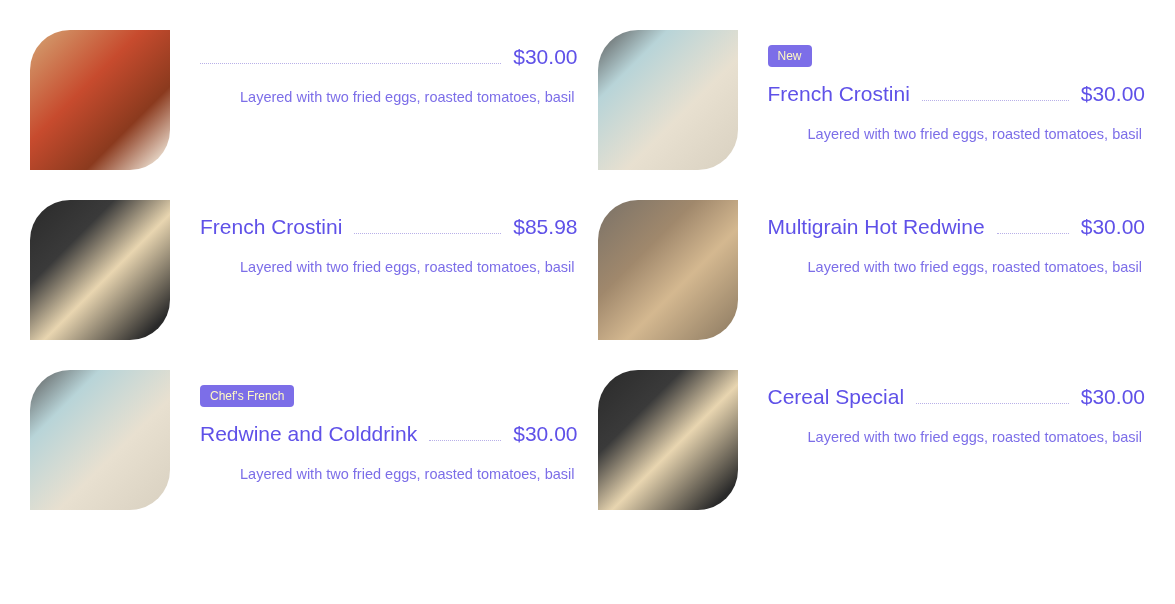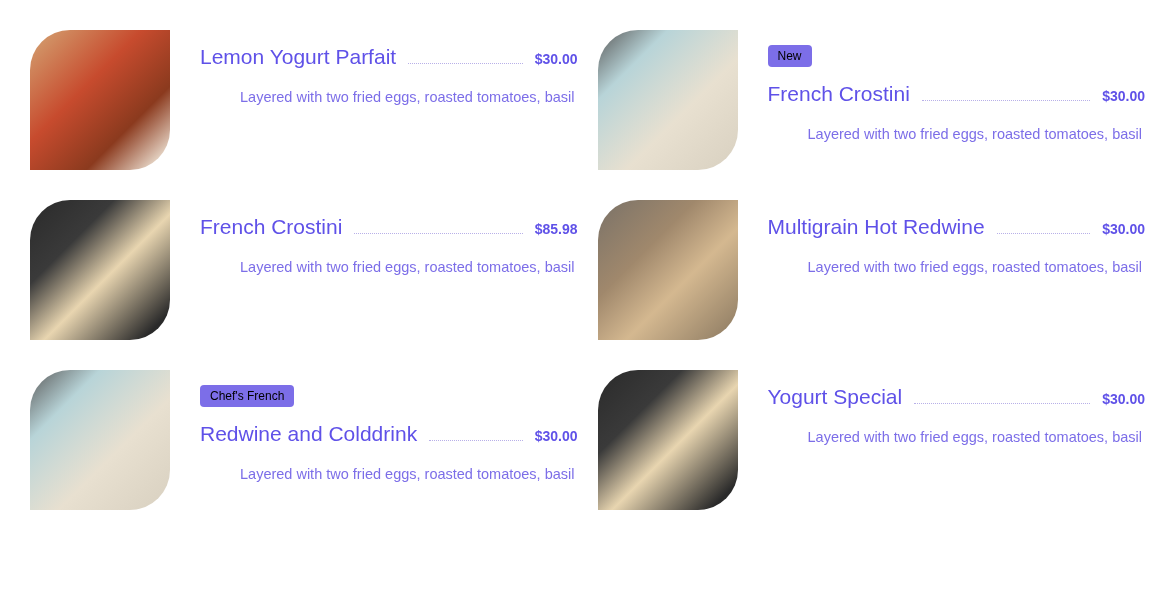--- a/index.html
+++ b/index.html
@@ -36,21 +36,21 @@
     .food-image.noodle { background: linear-gradient(135deg, #2a2a2a 0%, #3a3a3a 30%, #e8d5b0 55%, #2a2a2a 90%); }
     .food-image.dumplings { background: linear-gradient(135deg, #5a5a5a 0%, #b8d4d8 25%, #e8e0d0 60%, #d8d0c0 100%); }
     .food-image.gyoza { background: linear-gradient(135deg, #7a7268 0%, #a0886c 35%, #d4b890 60%, #8a7860 100%); }
     .item-content {
       flex: 1;
       padding-top: 15px;
     }
     .badge {
       display: inline-block;
       background: #7c6ee8;
-      color: #000000;
+      color: #fef9c3;
       font-size: 12px;
       padding: 4px 10px;
       border-radius: 4px;
       margin-bottom: 15px;
     }
     .title-row {
       display: flex;
       justify-content: space-between;
       align-items: baseline;
       gap: 12px;
@@ -63,41 +63,40 @@
       white-space: nowrap;
     }
     .dotted-line {
       flex: 1;
       border-bottom: 1px dotted #b8b0e8;
       min-width: 10px;
       margin-bottom: 4px;
     }
     .item-price {
       color: #5f51e8;
-      font-size: 14px;
-      font-weight: 700;
+      font-size: 21px;
+      font-weight: 400;
       white-space: nowrap;
     }
     .item-description {
       color: #7c6ee8;
       font-size: 14.5px;
       line-height: 1.7;
       margin-left: 40px;
     }
   </style>
 </head>
 <body>
 
 <div class="menu-grid">
 
   <div class="menu-item">
     <div class="food-image soup"></div>
     <div class="item-content">
       <div class="title-row">
-        <div class="item-title">Lemon Yogurt Parfait</div>
         <div class="dotted-line"></div>
         <div class="item-price">$30.00</div>
       </div>
       <div class="item-description">Layered with two fried eggs, roasted tomatoes, basil</div>
     </div>
   </div>
 
   <div class="menu-item">
     <div class="food-image dumplings"></div>
     <div class="item-content">
@@ -145,21 +144,21 @@
         <div class="item-price">$30.00</div>
       </div>
       <div class="item-description">Layered with two fried eggs, roasted tomatoes, basil</div>
     </div>
   </div>
 
   <div class="menu-item">
     <div class="food-image noodle"></div>
     <div class="item-content">
       <div class="title-row">
-        <div class="item-title">Yogurt Special</div>
+        <div class="item-title">Cereal Special</div>
         <div class="dotted-line"></div>
         <div class="item-price">$30.00</div>
       </div>
       <div class="item-description">Layered with two fried eggs, roasted tomatoes, basil</div>
     </div>
   </div>
 
 </div>
 
 </body></html>

